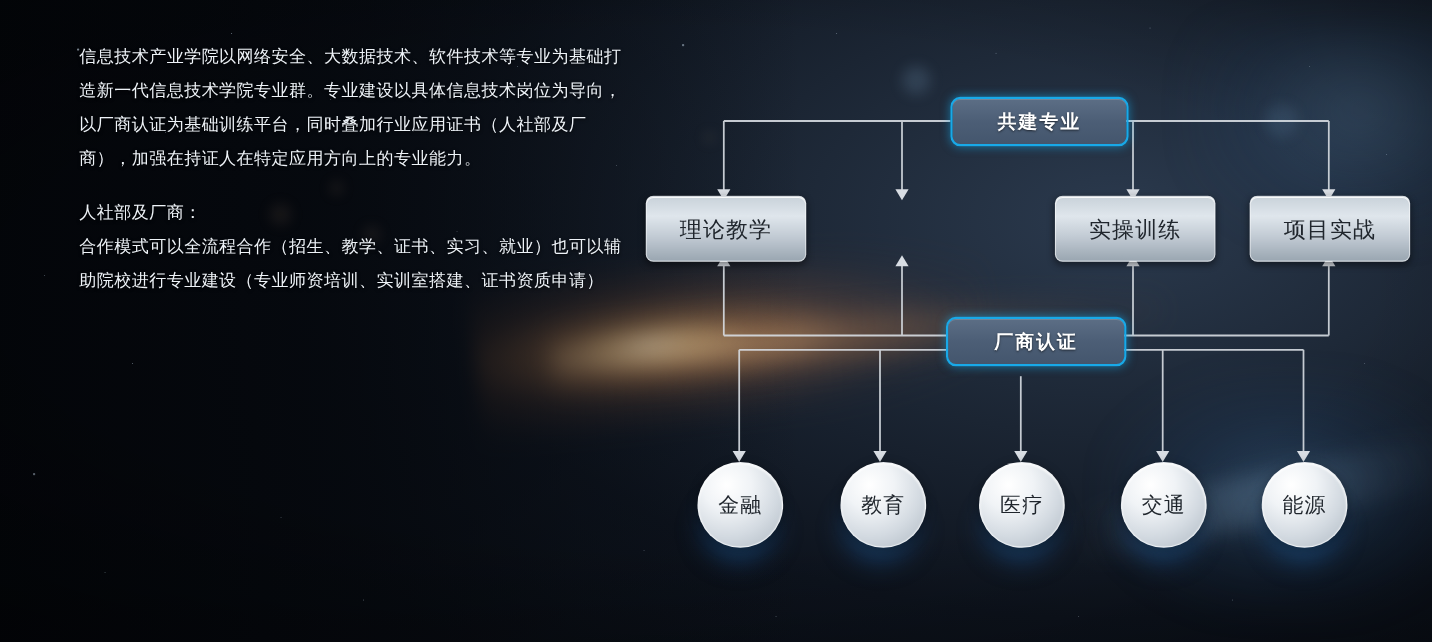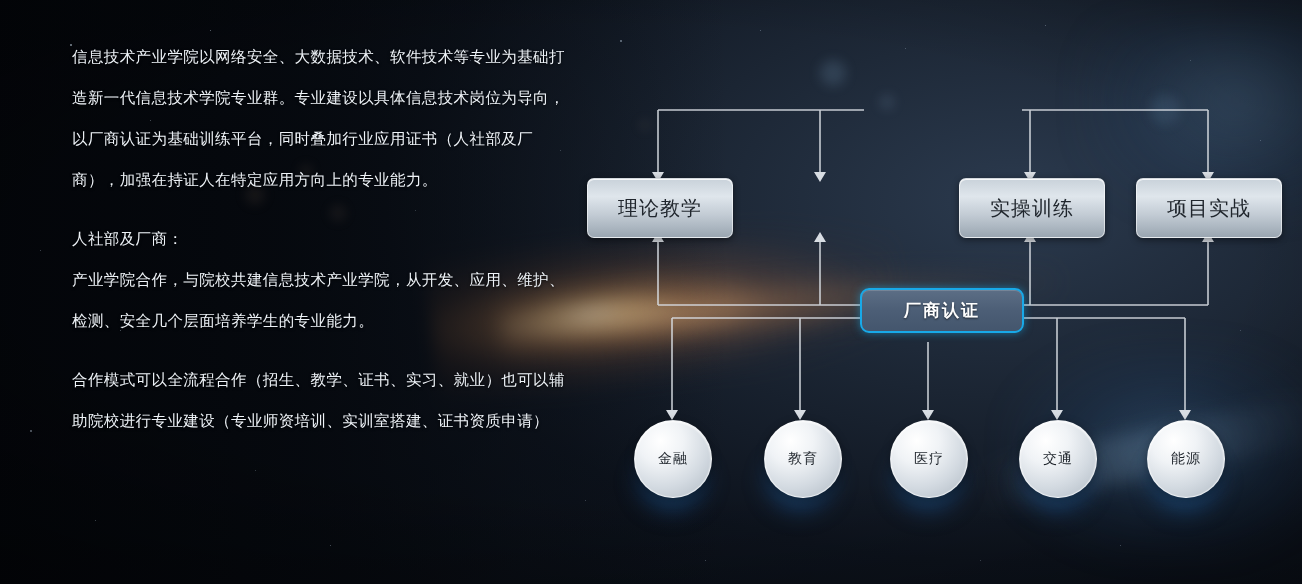--- a/index.html
+++ b/index.html
@@ -90,21 +90,21 @@
 
   
   .text-col {
     position: absolute;
     left: 72px; top: 36px;
     width: 500px;
   }
   .para {
     color: #eef3f8;
     font-size: 15.5px;
-    line-height: 41px;
+    line-height: 31px;
     letter-spacing: 0.4px;
     text-shadow: 0 1px 3px rgba(0,0,0,0.85);
     margin: 0 0 18px 0;
     white-space: pre-line;
   }
   .para.tight { margin-bottom: 0; }
 
   
   .diagram { position: absolute; inset: 0; }
   svg.links { position: absolute; inset: 0; width: 1302px; height: 584px; }
@@ -136,21 +136,21 @@
   }
 
   .circle-node {
     position: absolute;
     display: flex; align-items: center; justify-content: center;
     border-radius: 50%;
     background: radial-gradient(circle at 34% 26%, #ffffff 0%, #f0f3f6 30%, #d3dae1 62%, #aeb8c2 100%);
     border: 1px solid rgba(255,255,255,0.6);
     box-shadow: 0 3px 10px rgba(0,0,0,0.4), inset 0 1px 2px rgba(255,255,255,0.9);
     color: #1f252c;
-    font-size: 14px;
+    font-size: 19px;
     letter-spacing: 1px;
     z-index: 2;
   }
   .circle-glow {
     position: absolute;
     border-radius: 50%;
     background: radial-gradient(ellipse at 50% 40%, rgba(70,150,215,0.75) 0%, rgba(30,95,165,0.40) 40%, rgba(10,40,80,0.10) 70%, rgba(0,0,0,0) 85%);
     filter: blur(9px);
     z-index: 1;
   }
@@ -199,21 +199,20 @@
       <span class="bokeh" style="left:245px; top:185px; width:20px; height:20px; background:rgba(190,150,120,0.10);"></span>
       <span class="bokeh" style="left:300px; top:165px; width:12px; height:12px; background:rgba(200,160,125,0.12);"></span>
       <span class="bokeh" style="left:330px; top:205px; width:16px; height:16px; background:rgba(185,145,115,0.10);"></span>
       <span class="bokeh" style="left:1150px; top:95px; width:30px; height:30px; background:rgba(130,180,225,0.12);"></span>
       <span class="bokeh" style="left:640px; top:120px; width:10px; height:10px; background:rgba(210,170,135,0.10);"></span>
     </div>
 
   <div class="text-col">
     <p class="para">信息技术产业学院以网络安全、大数据技术、软件技术等专业为基础打造新一代信息技术学院专业群。专业建设以具体信息技术岗位为导向，以厂商认证为基础训练平台，同时叠加行业应用证书（人社部及厂商），加强在持证人在特定应用方向上的专业能力。</p>
     <p class="para tight">人社部及厂商：</p>
-    <p class="para">产业学院合作，与院校共建信息技术产业学院，从开发、应用、维护、检测、安全几个层面培养学生的专业能力。</p>
     <p class="para">合作模式可以全流程合作（招生、教学、证书、实习、就业）也可以辅助院校进行专业建设（专业师资培训、实训室搭建、证书资质申请）</p>
   </div>
 
   <div class="diagram">
 
     <svg class="links" viewBox="0 0 1302 584">
       <defs>
         <marker id="arrow-down" viewBox="0 0 12 12" refX="6" refY="10" markerWidth="9" markerHeight="9" orient="auto-start-reverse">
           <path d="M 1 0 L 11 0 L 6 10 z" fill="#d8dde3"></path>
         </marker>
@@ -256,20 +255,23 @@
         <path d="M 1202 242 L 1214 242 L 1208 232 z"></path>
 
         <path d="M 666 410 L 678 410 L 672 420 z"></path>
         <path d="M 794 410 L 806 410 L 800 420 z"></path>
         <path d="M 922 410 L 934 410 L 928 420 z"></path>
         <path d="M 1051 410 L 1063 410 L 1057 420 z"></path>
         <path d="M 1179 410 L 1191 410 L 1185 420 z"></path>
       </g>
     </svg>
 
+    <div class="badge" style="left:864px; top:88px; width:158px; height:41px;">
+      <span>共建专业</span>
+    </div>
     <div class="badge" style="left:860px; top:288px; width:160px; height:41px;">
       <span>厂商认证</span>
     </div>
 
     <div class="rect-node" style="left:587px; top:178px; width:144px; height:58px;">
       <span>理论教学</span>
     </div>
     <div class="rect-node" style="left:959px; top:178px; width:144px; height:58px;">
       <span>实操训练</span>
     </div>

